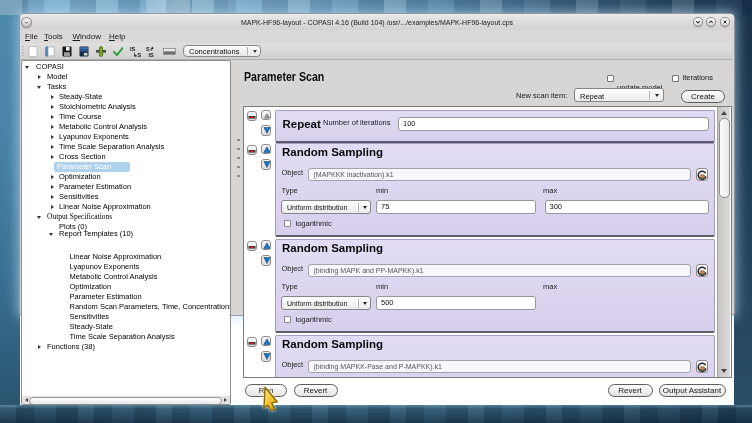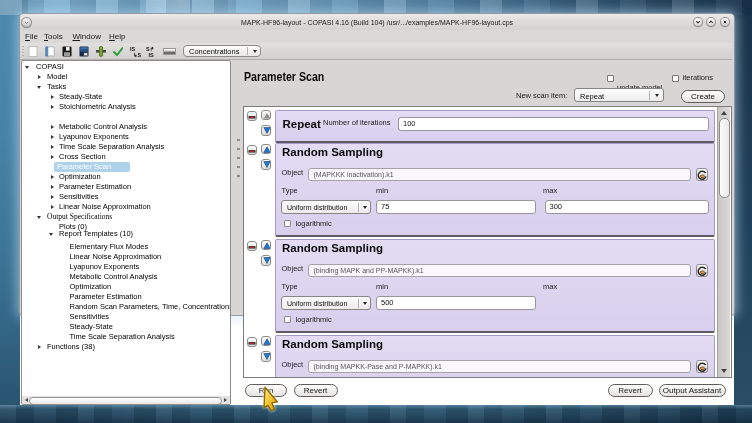--- a/index.html
+++ b/index.html
@@ -211,20 +211,24 @@
           <span style="position:absolute;left:25px;">Tasks</span>
         </div>
       <div class="trow" style="top:31px;">
           <span class="tar col" style="left:28.5px;"></span>
           <span style="position:absolute;left:37px;">Steady-State</span>
         </div>
       <div class="trow" style="top:41px;">
           <span class="tar col" style="left:28.5px;"></span>
           <span style="position:absolute;left:37px;">Stoichiometric Analysis</span>
         </div>
+      <div class="trow" style="top:51px;">
+          <span class="tar col" style="left:28.5px;"></span>
+          <span style="position:absolute;left:37px;">Time Course</span>
+        </div>
       <div class="trow" style="top:61px;">
           <span class="tar col" style="left:28.5px;"></span>
           <span style="position:absolute;left:37px;">Metabolic Control Analysis</span>
         </div>
       <div class="trow" style="top:71px;">
           <span class="tar col" style="left:28.5px;"></span>
           <span style="position:absolute;left:37px;">Lyapunov Exponents</span>
         </div>
       <div class="trow" style="top:81px;">
           <span class="tar col" style="left:28.5px;"></span>
@@ -256,23 +260,20 @@
       <div class="trow" style="top:151px;font-family:Liberation Serif, serif;">
           <span class="tar exp" style="left:14.5px;"></span>
           <span style="position:absolute;left:25px;">Output Specifications</span>
         </div>
       <div class="trow" style="top:161px;">
           <span style="position:absolute;left:37px;text-align:right;">Plots (0)</span>
         </div>
       <div class="trow" style="top:168px;padding-left:48px;">
           <span class="tar exp" style="left:26.5px;"></span>
           <span style="position:absolute;left:37px;">Report Templates (10)</span>
-        </div>
-      <div class="trow" style="top:181px;">
-          <span style="position:absolute;left:47.5px;">Elementary Flux Modes</span>
         </div>
       <div class="trow" style="top:191px;">
           <span style="position:absolute;left:47.5px;">Linear Noise Approximation</span>
         </div>
       <div class="trow" style="top:201px;">
           <span style="position:absolute;left:47.5px;">Lyapunov Exponents</span>
         </div>
       <div class="trow" style="top:211px;">
           <span style="position:absolute;left:47.5px;">Metabolic Control Analysis</span>
         </div>

